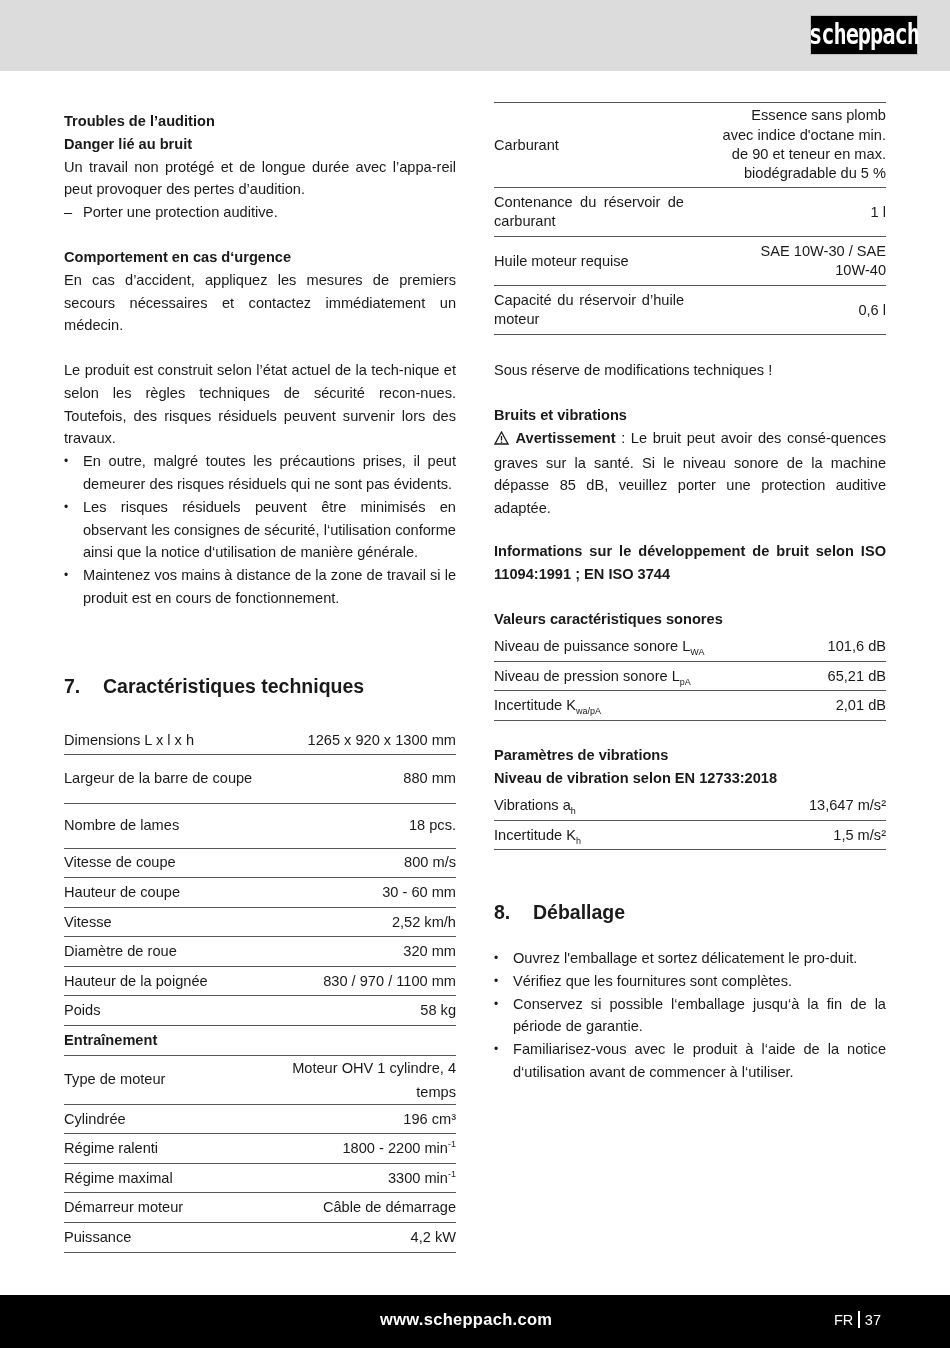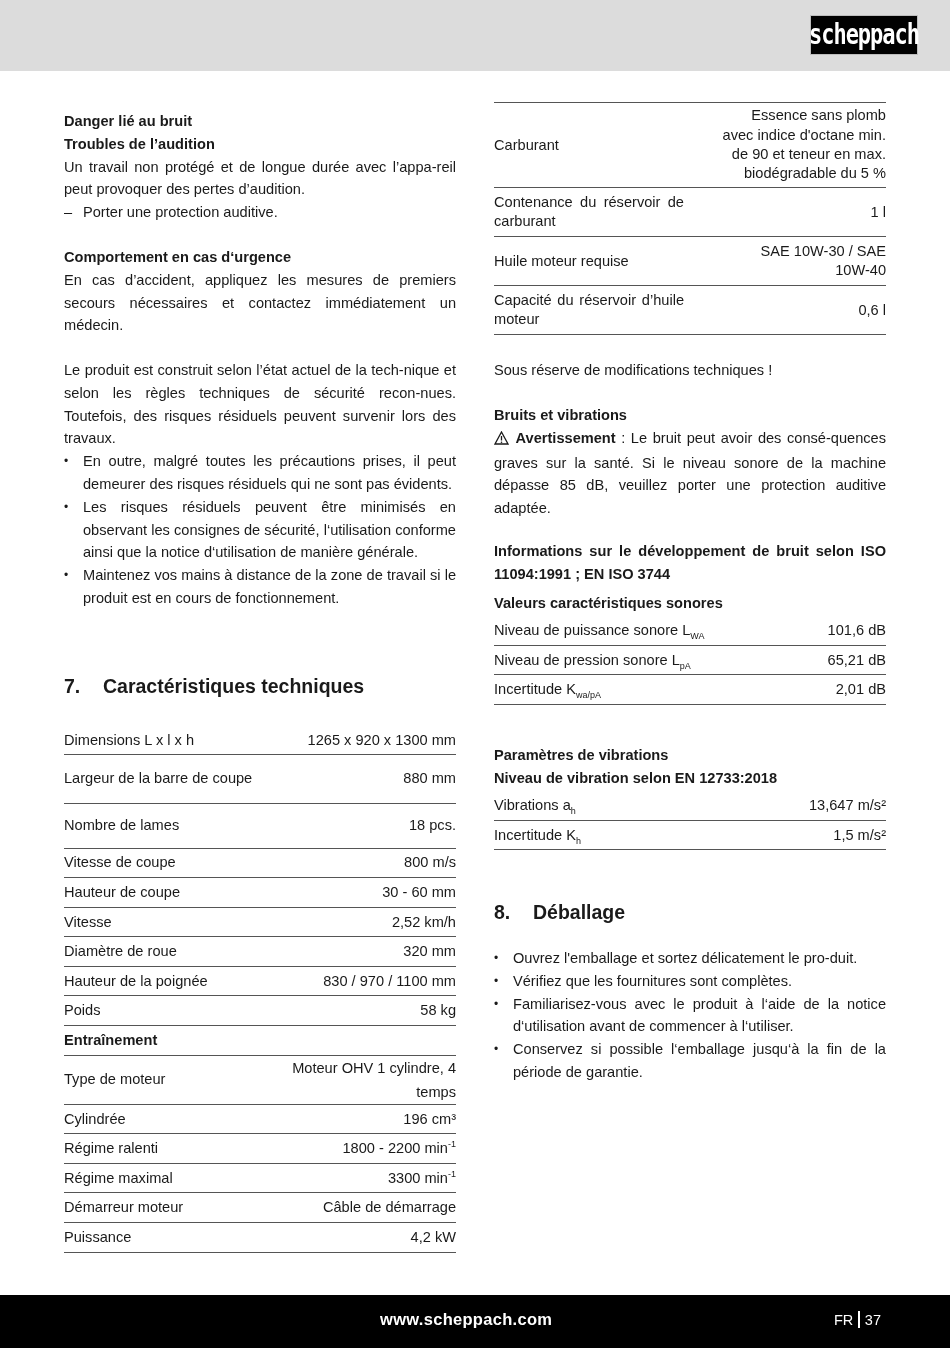--- a/index.html
+++ b/index.html
@@ -49,22 +49,22 @@
 
 <div class="header-band">
   <div class="logo">
     <span>scheppach</span>
   </div>
 </div>
 
 <div class="col col-left">
 
   <div class="abs" style="top:110px;">
+    <p class="bold">Troubles de l’audition</p>
     <p class="bold">Danger lié au bruit</p>
-    <p class="bold">Troubles de l’audition</p>
     <p class="just">Un travail non protégé et de longue durée avec l’appa-reil peut provoquer des pertes d’audition.</p>
     <p class="dash-item">Porter une protection auditive.</p>
   </div>
 
   <div class="abs" style="top:246px;">
     <p class="bold">Comportement en cas d‘urgence</p>
     <p class="just">En cas d’accident, appliquez les mesures de premiers secours nécessaires et contactez immédiatement un médecin.</p>
   </div>
 
   <div class="abs" style="top:359px;">
@@ -208,21 +208,21 @@
           </svg>
       </span>
       <span class="bold">Avertissement</span><span> : Le bruit peut avoir des consé-quences graves sur la santé. Si le niveau sonore de la machine dépasse 85 dB, veuillez porter une protection auditive adaptée.</span>
     </p>
   </div>
 
   <div class="abs" style="top:540px;">
     <p class="bold just">Informations sur le développement de bruit selon ISO 11094:1991 ; EN ISO 3744</p>
   </div>
 
-  <div class="abs" style="top:592px;">
+  <div class="abs" style="top:608px;">
     <p class="bold">Valeurs caractéristiques sonores</p>
     <table class="spec" style="margin-top:1px;">
       <tbody>
           <tr style="height:29.6px;">
         <td class="k"><span>Niveau de puissance sonore L</span><sub>WA</sub></td>
         <td class="v">101,6 dB</td>
       </tr>
       <tr style="height:29.6px;">
         <td class="k"><span>Niveau de pression sonore L</span><sub>pA</sub></td>
         <td class="v">65,21 dB</td>
@@ -256,22 +256,22 @@
     <h2 class="section">
       <span class="num">8.</span>
       <span>Déballage</span>
     </h2>
   </div>
 
   <div class="abs" style="top:947px;">
     <ul class="bullets">
       <li>Ouvrez l'emballage et sortez délicatement le pro-duit.</li>
       <li>Vérifiez que les fournitures sont complètes.</li>
+      <li>Conservez si possible l‘emballage jusqu‘à la fin de la période de garantie.</li>
       <li>Familiarisez-vous avec le produit à l‘aide de la notice d‘utilisation avant de commencer à l‘utiliser.</li>
-      <li>Conservez si possible l‘emballage jusqu‘à la fin de la période de garantie.</li>
     </ul>
   </div>
 </div>
 
 <div class="footer">
   <span class="url">www.scheppach.com</span>
   <span class="page"><span>FR</span><span class="sep"></span><span>37</span></span>
 </div>
 
 </body></html>

